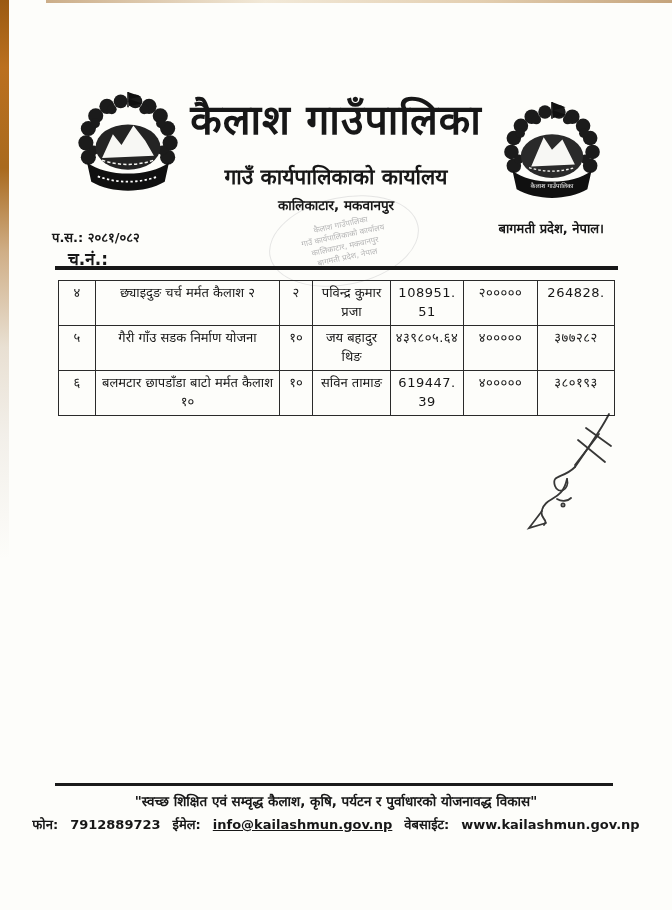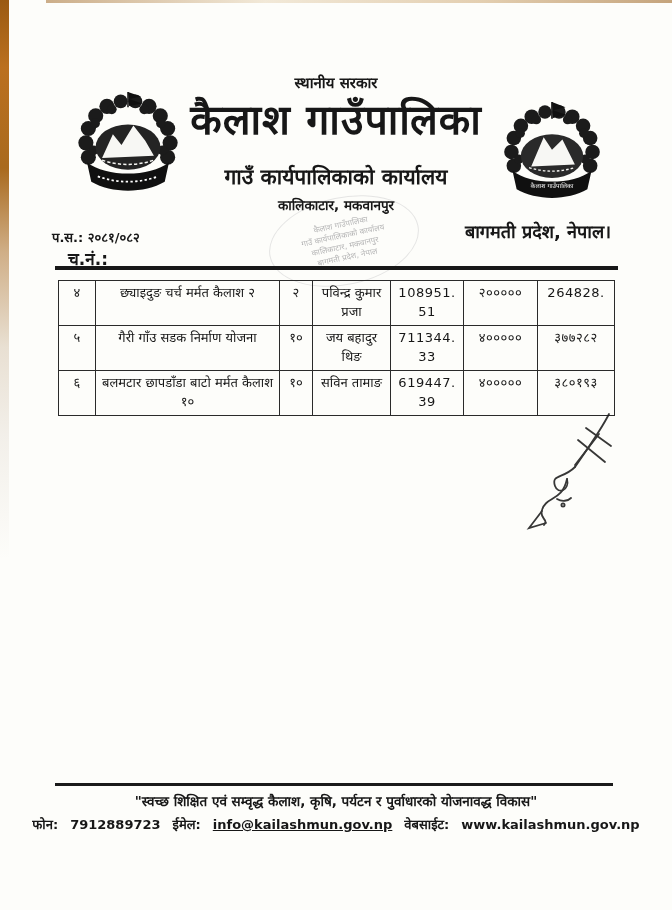--- a/index.html
+++ b/index.html
@@ -20,21 +20,21 @@
   .edge-top{
     position:absolute;left:46px;right:0;top:0;height:3px;
     background:linear-gradient(90deg,rgba(155,95,25,.50),rgba(190,140,60,.18) 35%,rgba(185,130,55,.38) 70%,rgba(150,90,20,.55));
   }
   
   .center-line{position:absolute;left:0;right:0;text-align:center;}
   .gov-label{top:72px;font-size:15px;font-weight:700;}
   .muni-name{top:90px;font-size:41px;font-weight:700;letter-spacing:1px;}
   .office-name{top:162px;font-size:21px;font-weight:700;}
   .addr-line{top:196px;font-size:13.5px;font-weight:600;}
-  .province{position:absolute;right:61px;top:219px;font-size:18px;font-weight:600;}
+  .province{position:absolute;right:68px;top:219px;font-size:13px;font-weight:600;}
   .refno{position:absolute;left:52px;top:228px;font-size:13px;font-weight:600;}
   .chano{position:absolute;left:68px;top:247px;font-size:17px;font-weight:600;}
   .header-rule{position:absolute;left:55px;top:266px;width:563px;height:3.5px;background:#181818;}
   
   .emblem{position:absolute;}
   .emblem-left{left:74px;top:90px;width:108px;height:110px;}
   .emblem-right{left:500px;top:98px;width:104px;height:112px;}
   
   .stamp{
     position:absolute;left:268px;top:197px;width:150px;height:86px;
@@ -69,21 +69,20 @@
   .contact span{margin:0 6px;}
 </style>
 </head>
 <body>
 
 <div class="page">
 
   <div class="edge-left"></div>
   <div class="edge-top"></div>
 
-  <div class="center-line gov-label">स्थानीय सरकार</div>
   <div class="center-line muni-name">कैलाश गाउँपालिका</div>
   <div class="center-line office-name">गाउँ कार्यपालिकाको कार्यालय</div>
   <div class="center-line addr-line">कालिकाटार, मकवानपुर</div>
   <div class="province">बागमती प्रदेश, नेपाल।</div>
 
   <div class="refno">
     <span>प.स.:</span>
     <span>२०८१/०८२</span>
   </div>
   <div class="chano">
@@ -177,21 +176,21 @@
           <td>पविन्द्र कुमार प्रजा</td>
           <td class="num">108951.51</td>
           <td class="num">२०००००</td>
           <td class="num">264828.</td>
         </tr>
         <tr>
           <td>५</td>
           <td>गैरी गाँउ सडक निर्माण योजना</td>
           <td>१०</td>
           <td>जय बहादुर थिङ</td>
-          <td class="num">711344.33</td>
+          <td class="num">४३९८०५.६४</td>
           <td class="num">४०००००</td>
           <td class="num">३७७२८२</td>
         </tr>
         <tr>
           <td>६</td>
           <td>बलमटार छापडाँडा बाटो मर्मत कैलाश १०</td>
           <td>१०</td>
           <td>सविन तामाङ</td>
           <td class="num">619447.39</td>
           <td class="num">४०००००</td>

